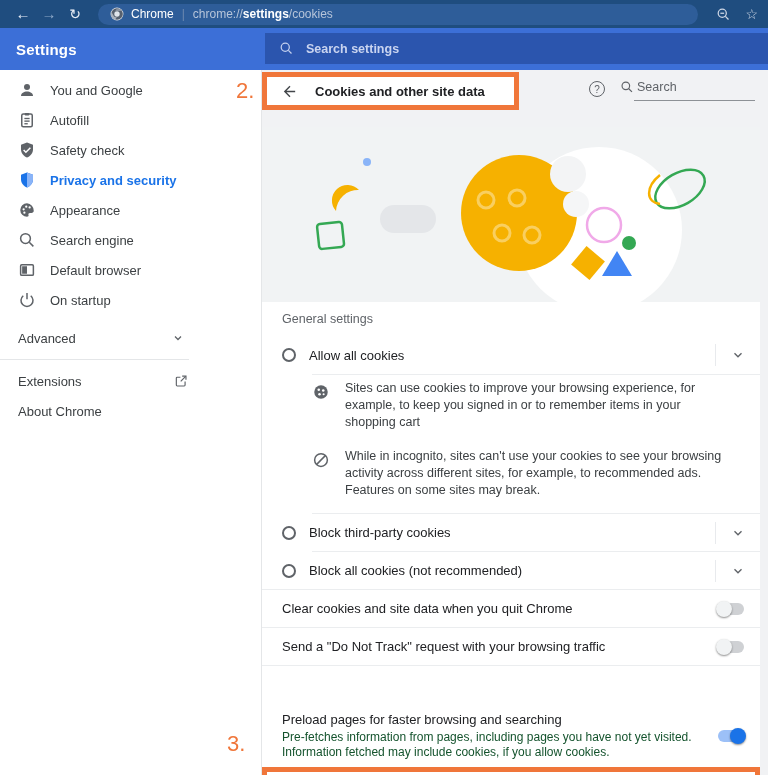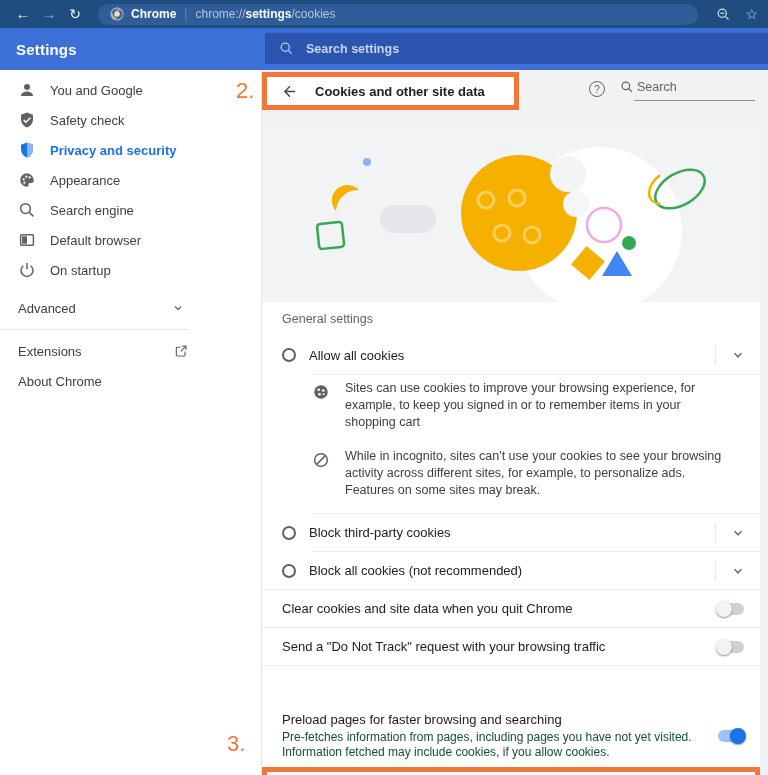--- a/index.html
+++ b/index.html
@@ -6,21 +6,21 @@
   html,body { width:768px; height:775px; }
   body { font-family:"Liberation Sans", sans-serif; background:#fff; overflow:hidden; }
   .screen { position:relative; width:768px; height:775px; }
 
   
   .topbar { height:28px; background:var(--c-topbar-navy,#1f4d7f); display:flex; align-items:center; padding:0 10px; }
   .tb-btn { color:#e8eef7; font-size:15px; width:26px; text-align:center; cursor:pointer; line-height:28px; }
   .tb-btn.fwd { color:#8fa9c9; }
   .tb-btn.reload { font-size:14px; }
   .addr-pill { background:#2e5d99; border-radius:13px; height:21px; display:flex; align-items:center; padding:0 12px; margin-left:10px; flex:0 0 600px; }
-  .addr-pill .app { color:#fff; font-weight:bold; font-size:12px; margin-left:7px; }
+  .addr-pill .app { color:#fff; font-weight:normal; font-size:12px; margin-left:7px; }
   .addr-sep { color:#6d89af; margin:0 8px; font-size:12px; }
   .url { font-size:12px; color:#b7c5da; }
   .url b { color:#fff; font-weight:bold; }
   .tb-right { margin-left:auto; display:flex; align-items:center; gap:14px; }
   .tb-right .star { color:#cfd8e6; font-size:14px; cursor:pointer; }
 
   
   .set-header { height:42px; background:var(--c-header-blue,#3c6fd7); position:relative; display:flex; align-items:center; }
   .set-title { color:#fff; font-size:15px; font-weight:bold; letter-spacing:.2px; margin-left:16px; }
   .search-settings { position:absolute; left:265px; right:0; top:5px; height:31px; background:var(--c-search-box-blue,#2b55ae); display:flex; align-items:center; padding-left:14px; cursor:text; }
@@ -140,20 +140,30 @@
     <div class="nav">
 
       <div class="nav-item">
         <svg width="18" height="18" viewBox="0 0 24 24">
           <circle cx="12" cy="8" r="4" fill="#5f6368"></circle>
             <path d="M4 20c0-4 4-6 8-6s8 2 8 6z" fill="#5f6368"></path>
         </svg>
         <span class="lbl">You and Google</span>
       </div>
 
+      <div class="nav-item">
+        <svg width="18" height="18" viewBox="0 0 24 24">
+          <rect x="5" y="4" width="14" height="17" rx="2" fill="none" stroke="#5f6368" stroke-width="2"></rect>
+          <rect x="9" y="2.5" width="6" height="3.5" rx="1" fill="#5f6368"></rect>
+          <line x1="8.5" y1="10" x2="15.5" y2="10" stroke="#5f6368" stroke-width="1.8"></line>
+          <line x1="8.5" y1="13.5" x2="15.5" y2="13.5" stroke="#5f6368" stroke-width="1.8"></line>
+          <line x1="8.5" y1="17" x2="13" y2="17" stroke="#5f6368" stroke-width="1.8"></line>
+        </svg>
+        <span class="lbl">Autofill</span>
+      </div>
 
       <div class="nav-item">
         <svg width="18" height="18" viewBox="0 0 24 24">
           <path d="M12 2l8 3v6c0 5-3.4 9.4-8 11-4.6-1.6-8-6-8-11V5z" fill="#5f6368"></path>
           <path d="M7.5 12l3 3 6-6" fill="none" stroke="#fff" stroke-width="2"></path>
         </svg>
         <span class="lbl">Safety check</span>
       </div>
 
       <div class="nav-item active">
@@ -295,21 +305,21 @@
               <circle cx="15.5" cy="15" r="1.4" fill="#fff"></circle>
           </svg>
           <span class="txt">Sites can use cookies to improve your browsing experience, for example, to keep you signed in or to remember items in your shopping cart</span>
         </div>
 
         <div class="info-row last">
           <svg width="18" height="18" viewBox="0 0 24 24">
             <circle cx="12" cy="12" r="8.5" fill="none" stroke="#5f6368" stroke-width="2"></circle>
             <line x1="6.2" y1="17.8" x2="17.8" y2="6.2" stroke="#5f6368" stroke-width="2"></line>
           </svg>
-          <span class="txt">While in incognito, sites can't use your cookies to see your browsing activity across different sites, for example, to personalize ads. Features on some sites may break.</span>
+          <span class="txt">While in incognito, sites can't use your cookies to see your browsing activity across different sites, for example, to recommended ads. Features on some sites may break.</span>
         </div>
         <div class="div-inset"></div>
 
         <div class="row radio-row" style="height:37px">
           <div class="radio"></div>
           <span class="lab">Block third-party cookies</span>
           <div class="exp">
               <div class="vsep"></div>
             <span class="chev">
               <svg width="14" height="14" viewBox="0 0 24 24">

